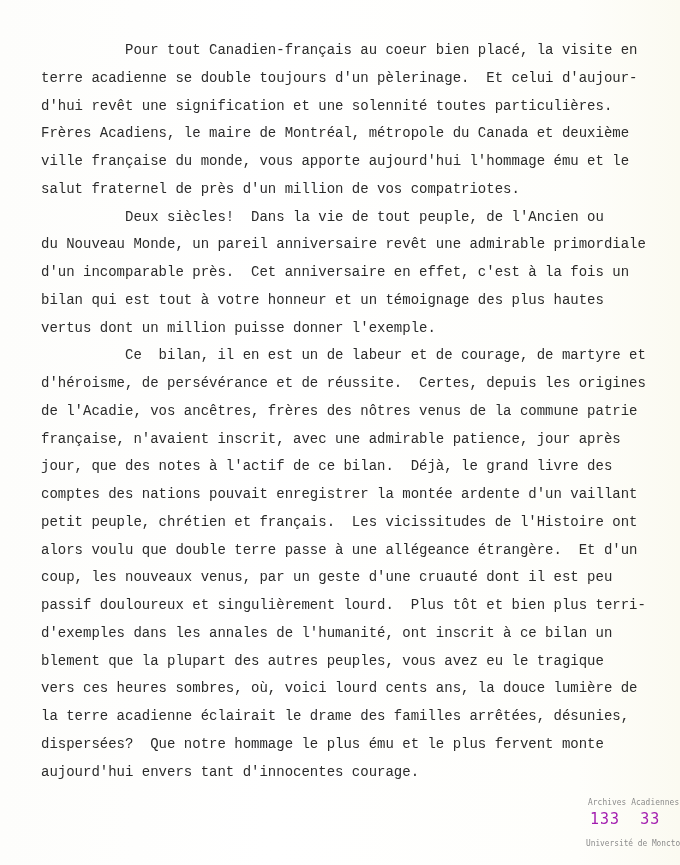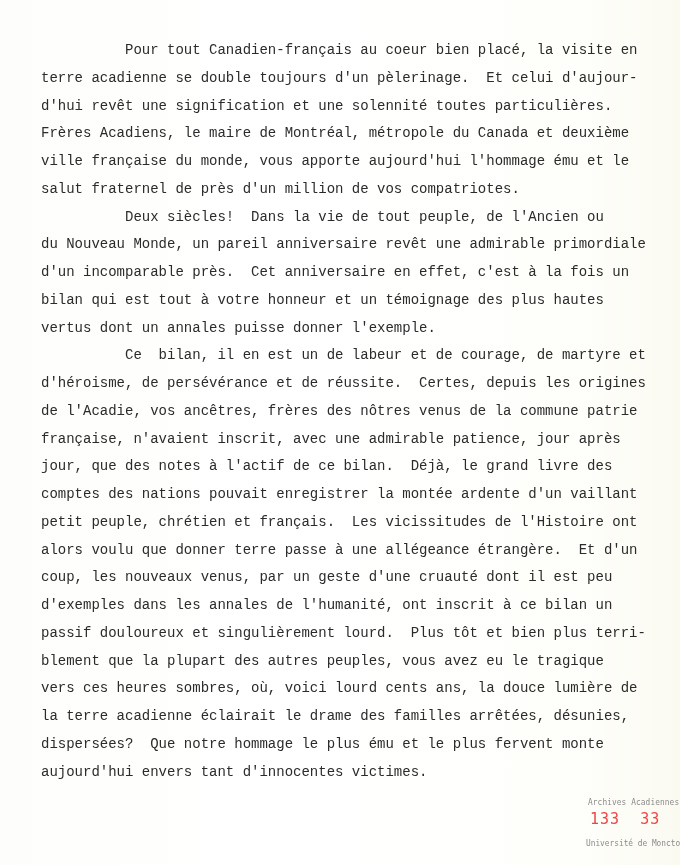--- a/index.html
+++ b/index.html
@@ -48,21 +48,21 @@
       top: 797px;
       font-size: 8.5px;
       letter-spacing: 0.1px;
       transform: scaleX(0.92);
       transform-origin: left top;
     }
     .stamp-number {
       left: 590px;
       top: 810px;
       font-size: 15px;
-      color: #ef4444;
+      color: #a21caf;
       letter-spacing: 1px;
     }
     .stamp-university {
       left: 586px;
       top: 838px;
       font-size: 8.5px;
       transform: scaleX(0.92);
       transform-origin: left top;
     }
   </style>
@@ -79,40 +79,40 @@
       <span class="line">Frères Acadiens, le maire de Montréal, métropole du Canada et deuxième</span>
       <span class="line">ville française du monde, vous apporte aujourd'hui l'hommage ému et le</span>
       <span class="line">salut fraternel de près d'un million de vos compatriotes.</span>
     </div>
 
     <div>
       <span class="line">          Deux siècles!  Dans la vie de tout peuple, de l'Ancien ou</span>
       <span class="line">du Nouveau Monde, un pareil anniversaire revêt une admirable primordiale</span>
       <span class="line">d'un incomparable près.  Cet anniversaire en effet, c'est à la fois un</span>
       <span class="line">bilan qui est tout à votre honneur et un témoignage des plus hautes</span>
-      <span class="line">vertus dont un annales puisse donner l'exemple.</span>
+      <span class="line">vertus dont un million puisse donner l'exemple.</span>
     </div>
 
     <div>
       <span class="line">          Ce  bilan, il en est un de labeur et de courage, de martyre et</span>
       <span class="line">d'héroisme, de persévérance et de réussite.  Certes, depuis les origines</span>
       <span class="line">de l'Acadie, vos ancêtres, frères des nôtres venus de la commune patrie</span>
       <span class="line">française, n'avaient inscrit, avec une admirable patience, jour après</span>
       <span class="line">jour, que des notes à l'actif de ce bilan.  Déjà, le grand livre des</span>
       <span class="line">comptes des nations pouvait enregistrer la montée ardente d'un vaillant</span>
       <span class="line">petit peuple, chrétien et français.  Les vicissitudes de l'Histoire ont</span>
-      <span class="line">alors voulu que donner terre passe à une allégeance étrangère.  Et d'un</span>
+      <span class="line">alors voulu que double terre passe à une allégeance étrangère.  Et d'un</span>
       <span class="line">coup, les nouveaux venus, par un geste d'une cruauté dont il est peu</span>
+      <span class="line">passif douloureux et singulièrement lourd.  Plus tôt et bien plus terri-</span>
       <span class="line">d'exemples dans les annales de l'humanité, ont inscrit à ce bilan un</span>
-      <span class="line">passif douloureux et singulièrement lourd.  Plus tôt et bien plus terri-</span>
       <span class="line">blement que la plupart des autres peuples, vous avez eu le tragique</span>
       <span class="line">vers ces heures sombres, où, voici lourd cents ans, la douce lumière de</span>
       <span class="line">la terre acadienne éclairait le drame des familles arrêtées, désunies,</span>
       <span class="line">dispersées?  Que notre hommage le plus ému et le plus fervent monte</span>
-      <span class="line">aujourd'hui envers tant d'innocentes victimes.</span>
+      <span class="line">aujourd'hui envers tant d'innocentes courage.</span>
     </div>
   </div>
 
   <div>
     <span class="stamp stamp-archives">Archives Acadiennes</span>
     <span class="stamp stamp-number">133  33</span>
     <span class="stamp stamp-university">Université de Moncton</span>
   </div>
 </div>
 

